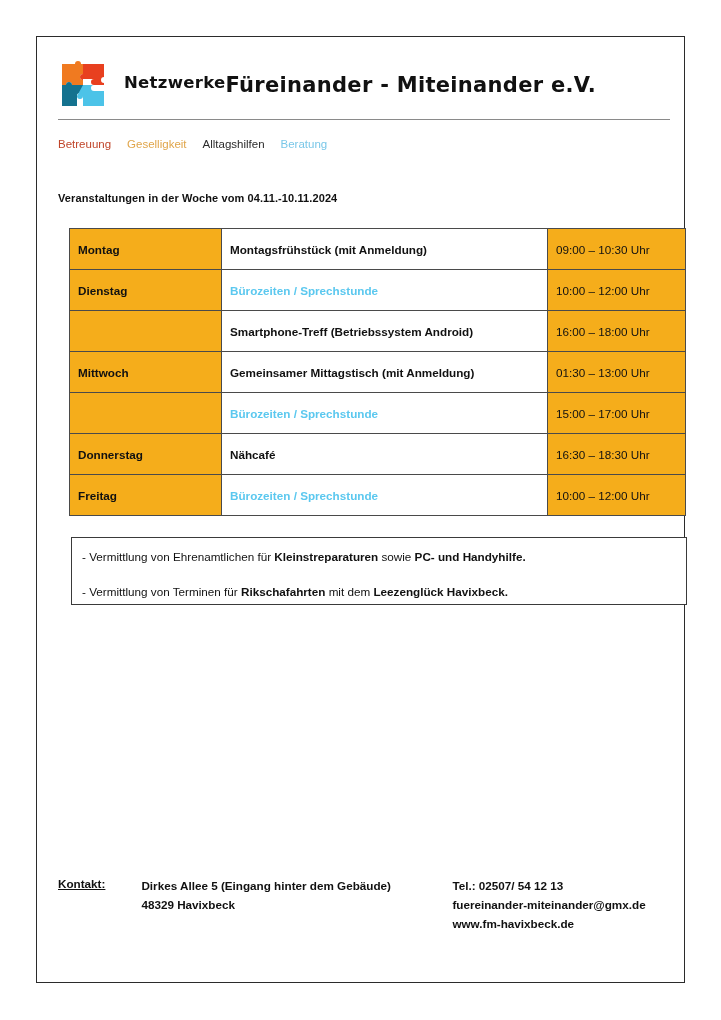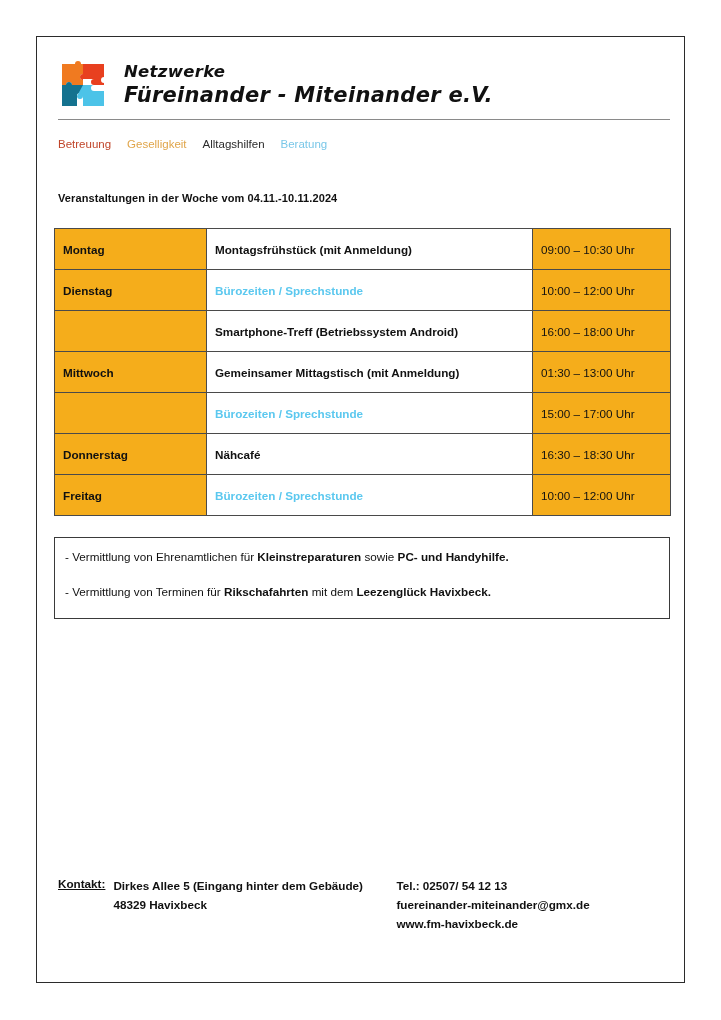--- a/index.html
+++ b/index.html
@@ -41,24 +41,22 @@
   .puzzle {
     width: 50px;
     height: 50px;
     position: relative;
     flex: 0 0 auto;
   }
   .puzzle svg { display: block; }
 
   .org-name {
     display: flex;
-    flex-direction: column;
     justify-content: center;
     line-height: 1.28;
-    font-style: italic;
   }
   .org-line1, .org-line2 {
     font-family: "DejaVu Sans", sans-serif;
     font-weight: bold;
     color: #111111;
     letter-spacing: 0.3px;
   }
   .org-line1 { font-size: 16.5px; }
   .org-line2 { font-size: 21px; }
 
@@ -89,21 +87,21 @@
     top: 155px;
     font-size: 11px;
     font-weight: bold;
     color: #111111;
     letter-spacing: 0.1px;
   }
 
   
   .schedule {
     position: absolute;
-    left: 17px;
+    left: 32px;
     top: 191px;
     width: 616px;
     border-collapse: collapse;
     table-layout: fixed;
   }
   .schedule td {
     border: 1px solid #4a4a4a;
     height: 41px;
     vertical-align: middle;
     padding: 0 8px;
@@ -115,24 +113,24 @@
   .col-ev   { width: 326px; background: #ffffff; }
   .col-time { width: 138px; background: #f5ad1b; }
 
   .ev-strong { font-weight: bold; }
   .ev-note   { font-weight: bold; }
   .ev-office { color: #5bc8ef; font-weight: bold; }
 
   
   .notes {
     position: absolute;
-    left: 17px;
+    left: 34px;
     top: 500px;
     width: 616px;
-    height: 82px;
+    height: 68px;
     border: 1.3px solid #3a3a3a;
     box-sizing: border-box;
     padding: 12px 10px 0 10px;
     background: #ffffff;
   }
   .note-line {
     font-size: 11.7px;
     color: #111111;
     margin-bottom: 22px;
     white-space: nowrap;
@@ -142,20 +140,21 @@
   
   .contact {
     position: absolute;
     left: 21px;
     top: 840px;
     display: flex;
     align-items: flex-start;
     font-size: 11.7px;
     color: #111111;
     font-weight: bold;
+    gap: 28px;
   }
   .contact-label {
     text-decoration: underline;
     margin-right: 8px;
     white-space: nowrap;
   }
   .contact-col {
     display: flex;
     flex-direction: column;
     line-height: 1.62;

